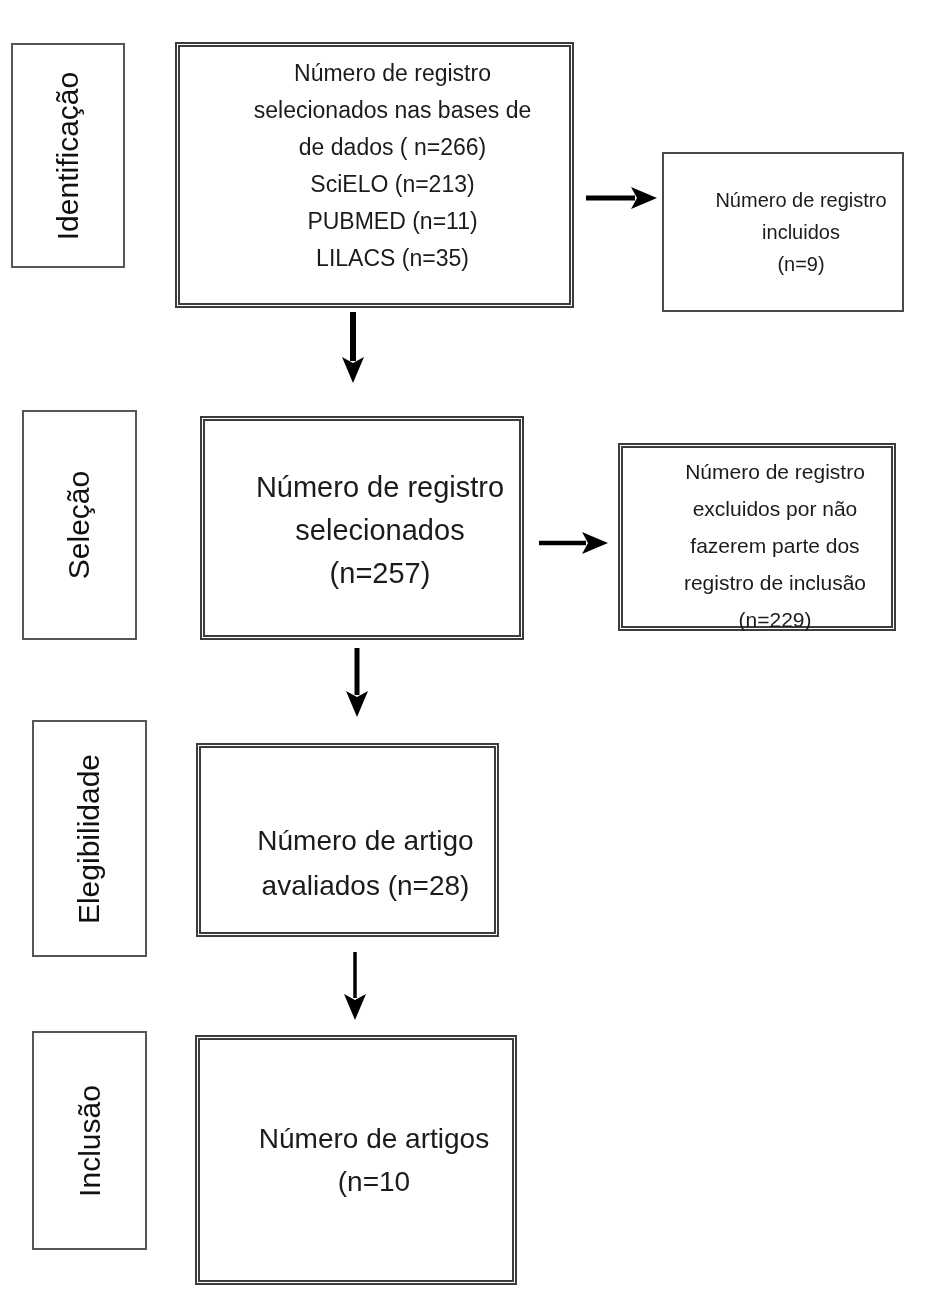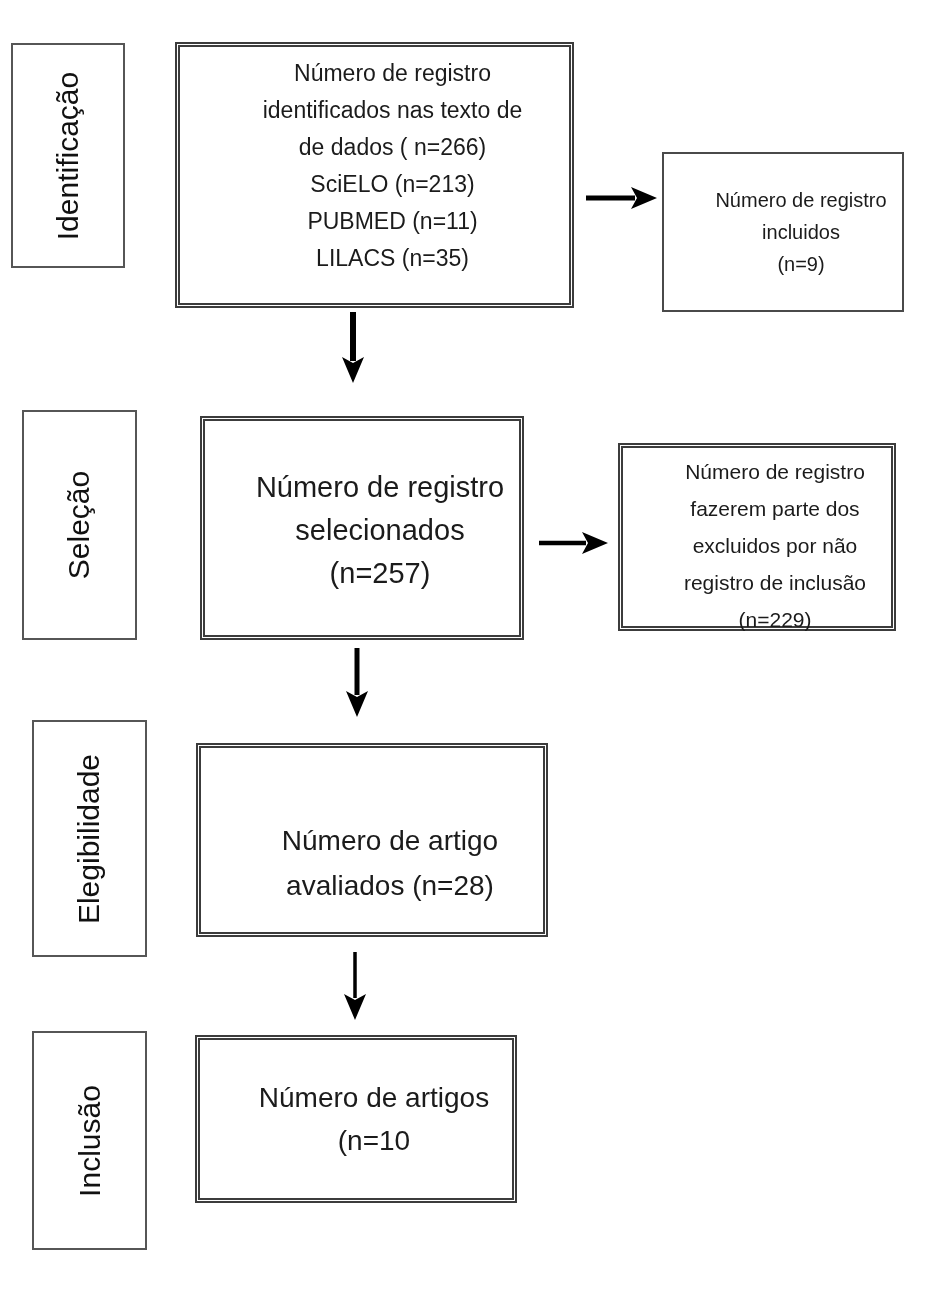--- a/index.html
+++ b/index.html
@@ -26,23 +26,23 @@
   #label-identification { left:11px;  top:43px;   width:114px; height:225px; }
   #label-selection      { left:22px;  top:410px;  width:115px; height:230px; }
   #label-eligibility    { left:32px;  top:720px;  width:115px; height:237px; }
   #label-inclusion      { left:32px;  top:1031px; width:115px; height:219px; }
 
   
   #box-identified { left:175px; top:42px;   width:399px; height:266px;
                     font-size:23px; line-height:37px; justify-content:flex-start; padding-top:8px; }
   #box-selected   { left:200px; top:416px;  width:324px; height:224px;
                     font-size:29px; line-height:43px; justify-content:center; padding-top:4px; }
-  #box-fulltext   { left:196px; top:743px;  width:352px; height:194px;
+  #box-fulltext   { left:196px; top:743px;  width:303px; height:194px;
                     font-size:28px; line-height:45px; justify-content:center; padding-top:46px; }
-  #box-included   { left:195px; top:1035px; width:322px; height:168px;
+  #box-included   { left:195px; top:1035px; width:322px; height:250px;
                     font-size:28px; line-height:43px; justify-content:center; }
 
   
   #box-duplicates { left:662px; top:152px;  width:242px; height:160px;
                     font-size:20px; line-height:32px; justify-content:center; }
   #box-excluded   { left:618px; top:443px;  width:278px; height:188px;
                     font-size:21px; line-height:37px; justify-content:flex-start; padding-top:5px; }
 
   .arrow { position:absolute; }
   #arrow-down-1 { left:338px; top:309px;  }
@@ -64,43 +64,43 @@
   </div>
   <div class="stage-label" id="label-eligibility">
     <span class="vtext">Elegibilidade</span>
   </div>
   <div class="stage-label" id="label-inclusion">
     <span class="vtext">Inclusão</span>
   </div>
 
   <div class="flow-box double-border" id="box-identified">
     <div class="line">Número de registro</div>
-    <div class="line">identificados nas texto de</div>
+    <div class="line">selecionados nas bases de</div>
     <div class="line">de dados ( n=266)</div>
     <div class="line">SciELO (n=213)</div>
     <div class="line">PUBMED (n=11)</div>
     <div class="line">LILACS (n=35)</div>
   </div>
 
   <div class="flow-box solid-border" id="box-duplicates">
     <div class="line">Número de registro</div>
     <div class="line">incluidos</div>
     <div class="line">(n=9)</div>
   </div>
 
   <div class="flow-box double-border" id="box-selected">
     <div class="line">Número de registro</div>
     <div class="line">selecionados</div>
     <div class="line">(n=257)</div>
   </div>
 
   <div class="flow-box double-border" id="box-excluded">
     <div class="line">Número de registro</div>
+    <div class="line">excluidos por não</div>
     <div class="line">fazerem parte dos</div>
-    <div class="line">excluidos por não</div>
     <div class="line">registro de inclusão</div>
     <div class="line">(n=229)</div>
   </div>
 
   <div class="flow-box double-border" id="box-fulltext">
     <div class="line">Número de artigo</div>
     <div class="line">avaliados (n=28)</div>
   </div>
 
   <div class="flow-box double-border" id="box-included">

